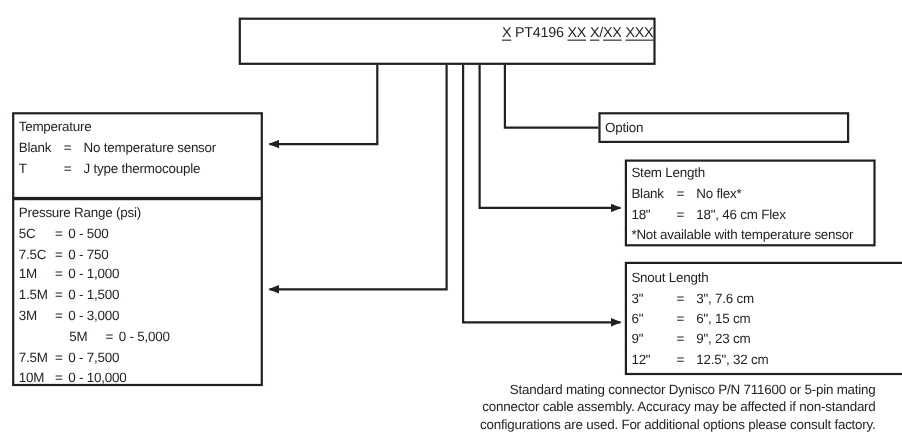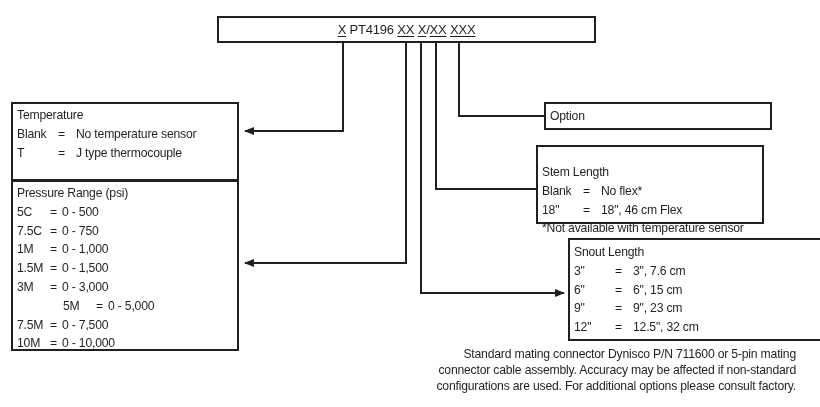--- a/index.html
+++ b/index.html
@@ -1,26 +1,26 @@
 <!DOCTYPE html>
 <html><head>
 <meta charset="utf-8">
 <style>
   html, body { margin: 0; padding: 0; background: #ffffff; }
   body { width: 820px; height: 407px; position: relative; overflow: hidden;
          font-family: "Liberation Sans", "DejaVu Sans", sans-serif; color: #231f20; }
   .box { position: absolute; border: 2px solid #231f20; box-sizing: border-box; background: #fff; }
   .line { font-size: 12.2px; line-height: 18.8px; white-space: pre; letter-spacing: -0.2px; }
-  #top-box { left: 217px; top: 16px; width: 379px; height: 27px; text-align: center; }
+  #top-box { left: 217px; top: 16px; width: 379px; height: 43px; text-align: right; }
   #top-box .code { font-size: 13px; line-height: 23px; letter-spacing: -0.2px; }
   #top-box .seg-u { text-decoration: underline; text-underline-offset: 2px; }
   #temp-box { left: 11px; top: 102px; width: 228px; height: 79px; padding: 2px 0 0 4px; }
   #press-box { left: 11px; top: 180px; width: 228px; height: 171px; padding: 2px 16px 0 4px; }
   #option-box { left: 544px; top: 102px; width: 228px; height: 28px; padding: 3px 0 0 4px; }
-  #stem-box { left: 536px; top: 145px; width: 228px; height: 79px; padding: 16px 0 0 4px; }
+  #stem-box { left: 568px; top: 145px; width: 228px; height: 79px; padding: 1px 0 0 4px; }
   #snout-box { left: 568px; top: 238px; width: 260px; height: 103px; padding: 3px 0 0 4px; }
   #footnote { position: absolute; right: 24px; top: 346px; text-align: right; font-size: 12.2px; line-height: 16.2px; letter-spacing: -0.2px; }
   svg#connectors { position: absolute; left: 0; top: 0; }
   .row { display: flex; }
   .k { display: inline-block; }
 </style>
 </head>
 <body>
 
 <svg id="connectors" width="820" height="407">

